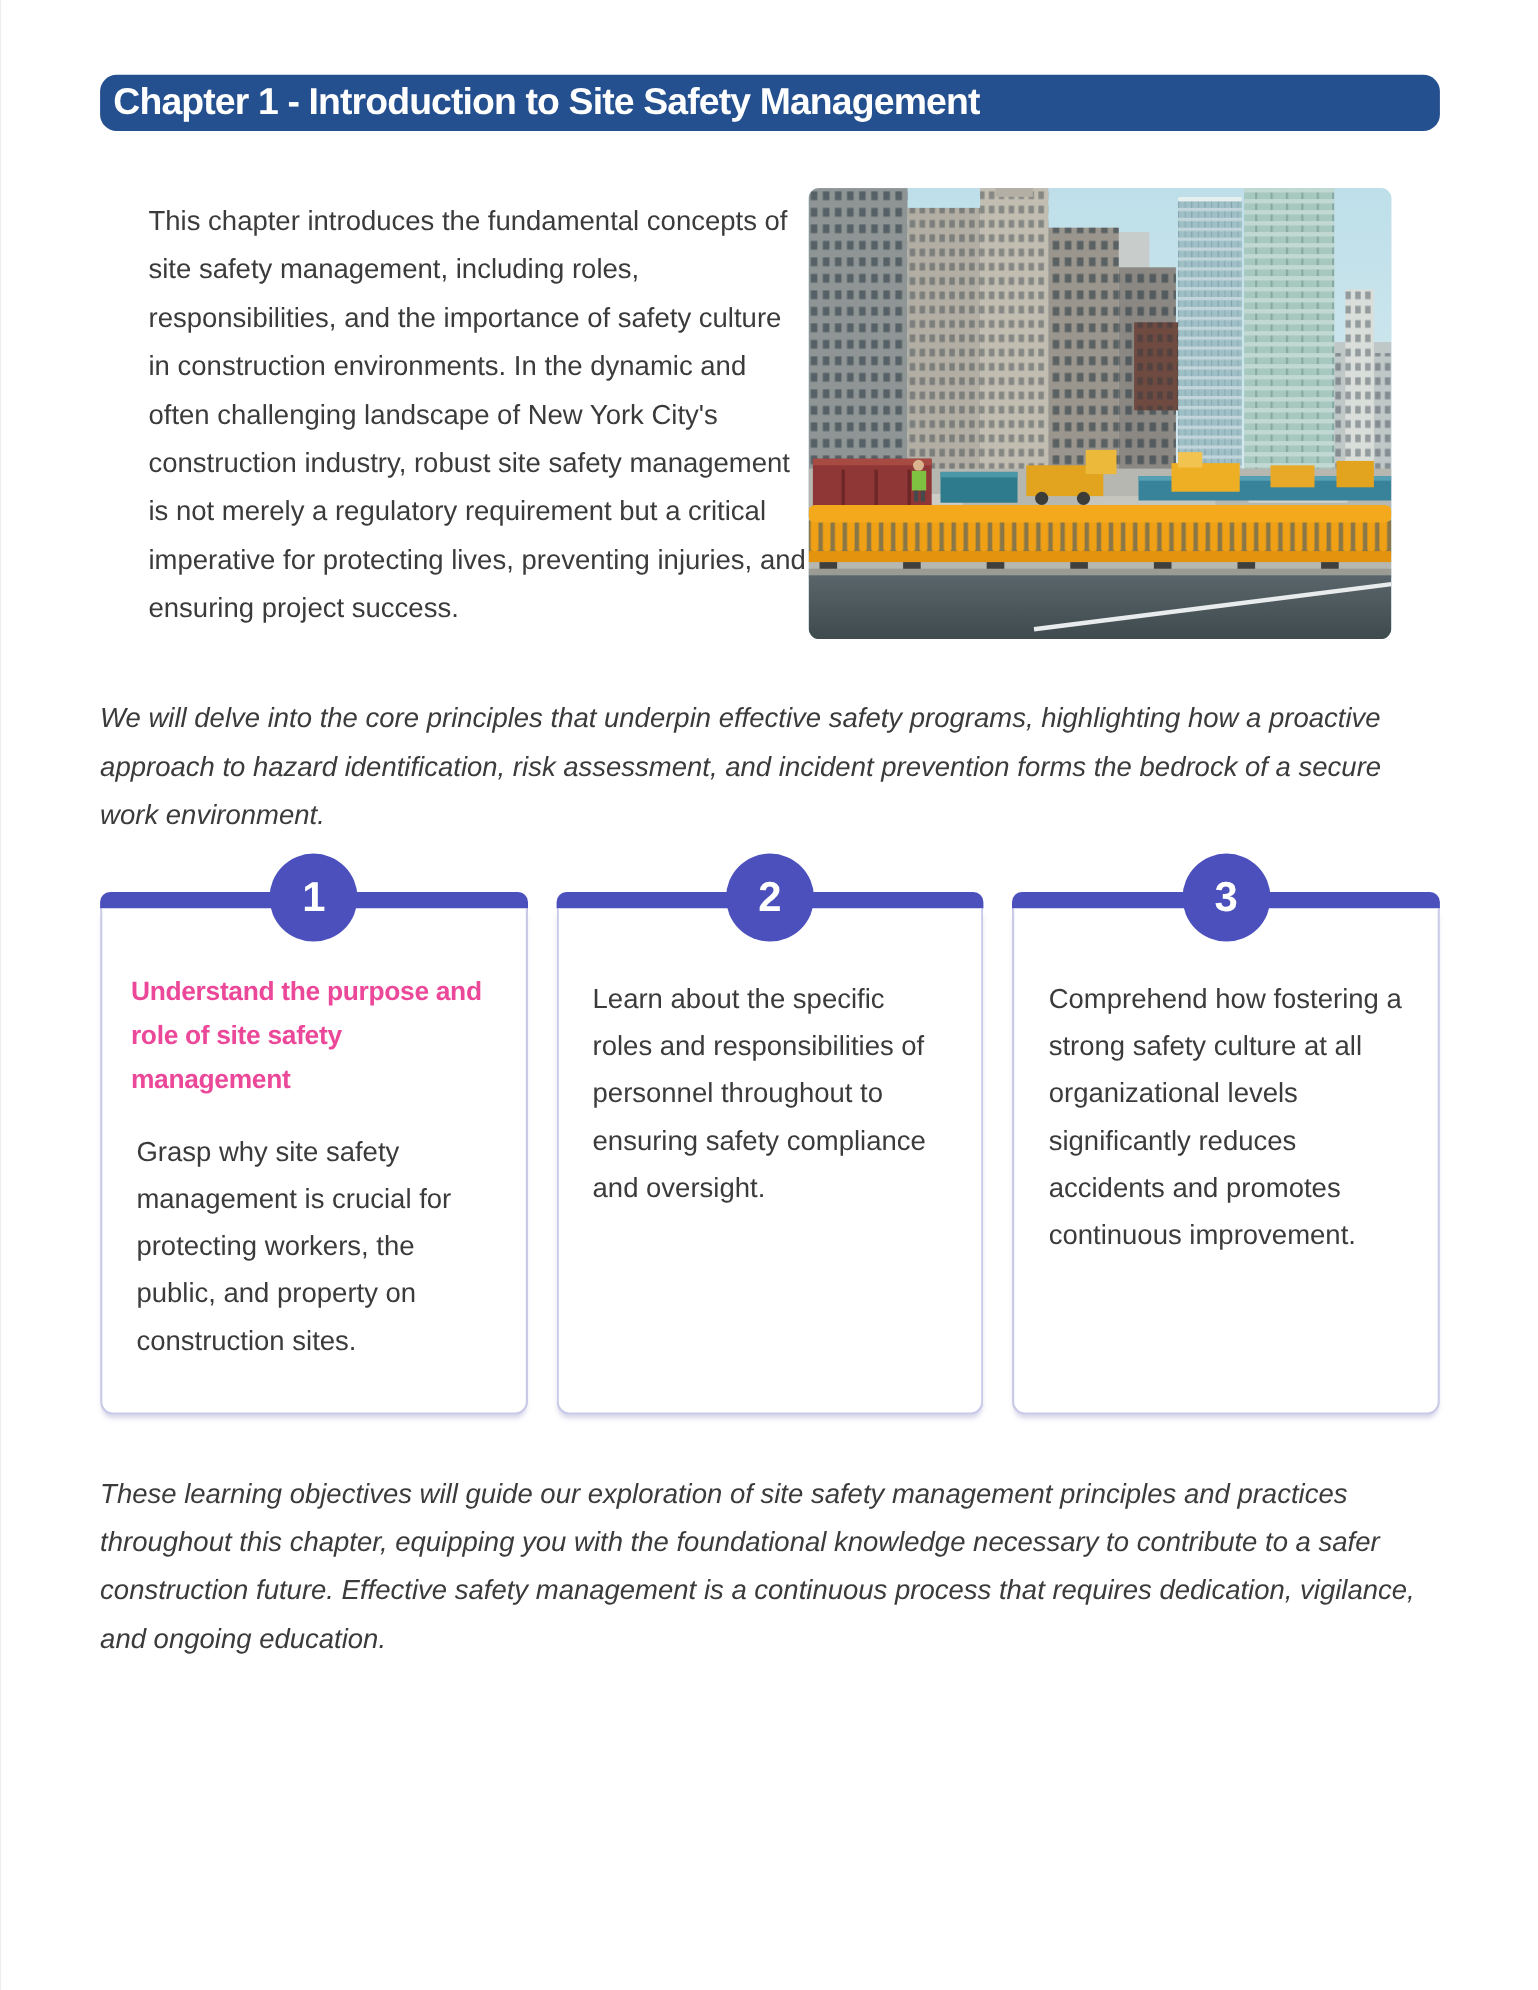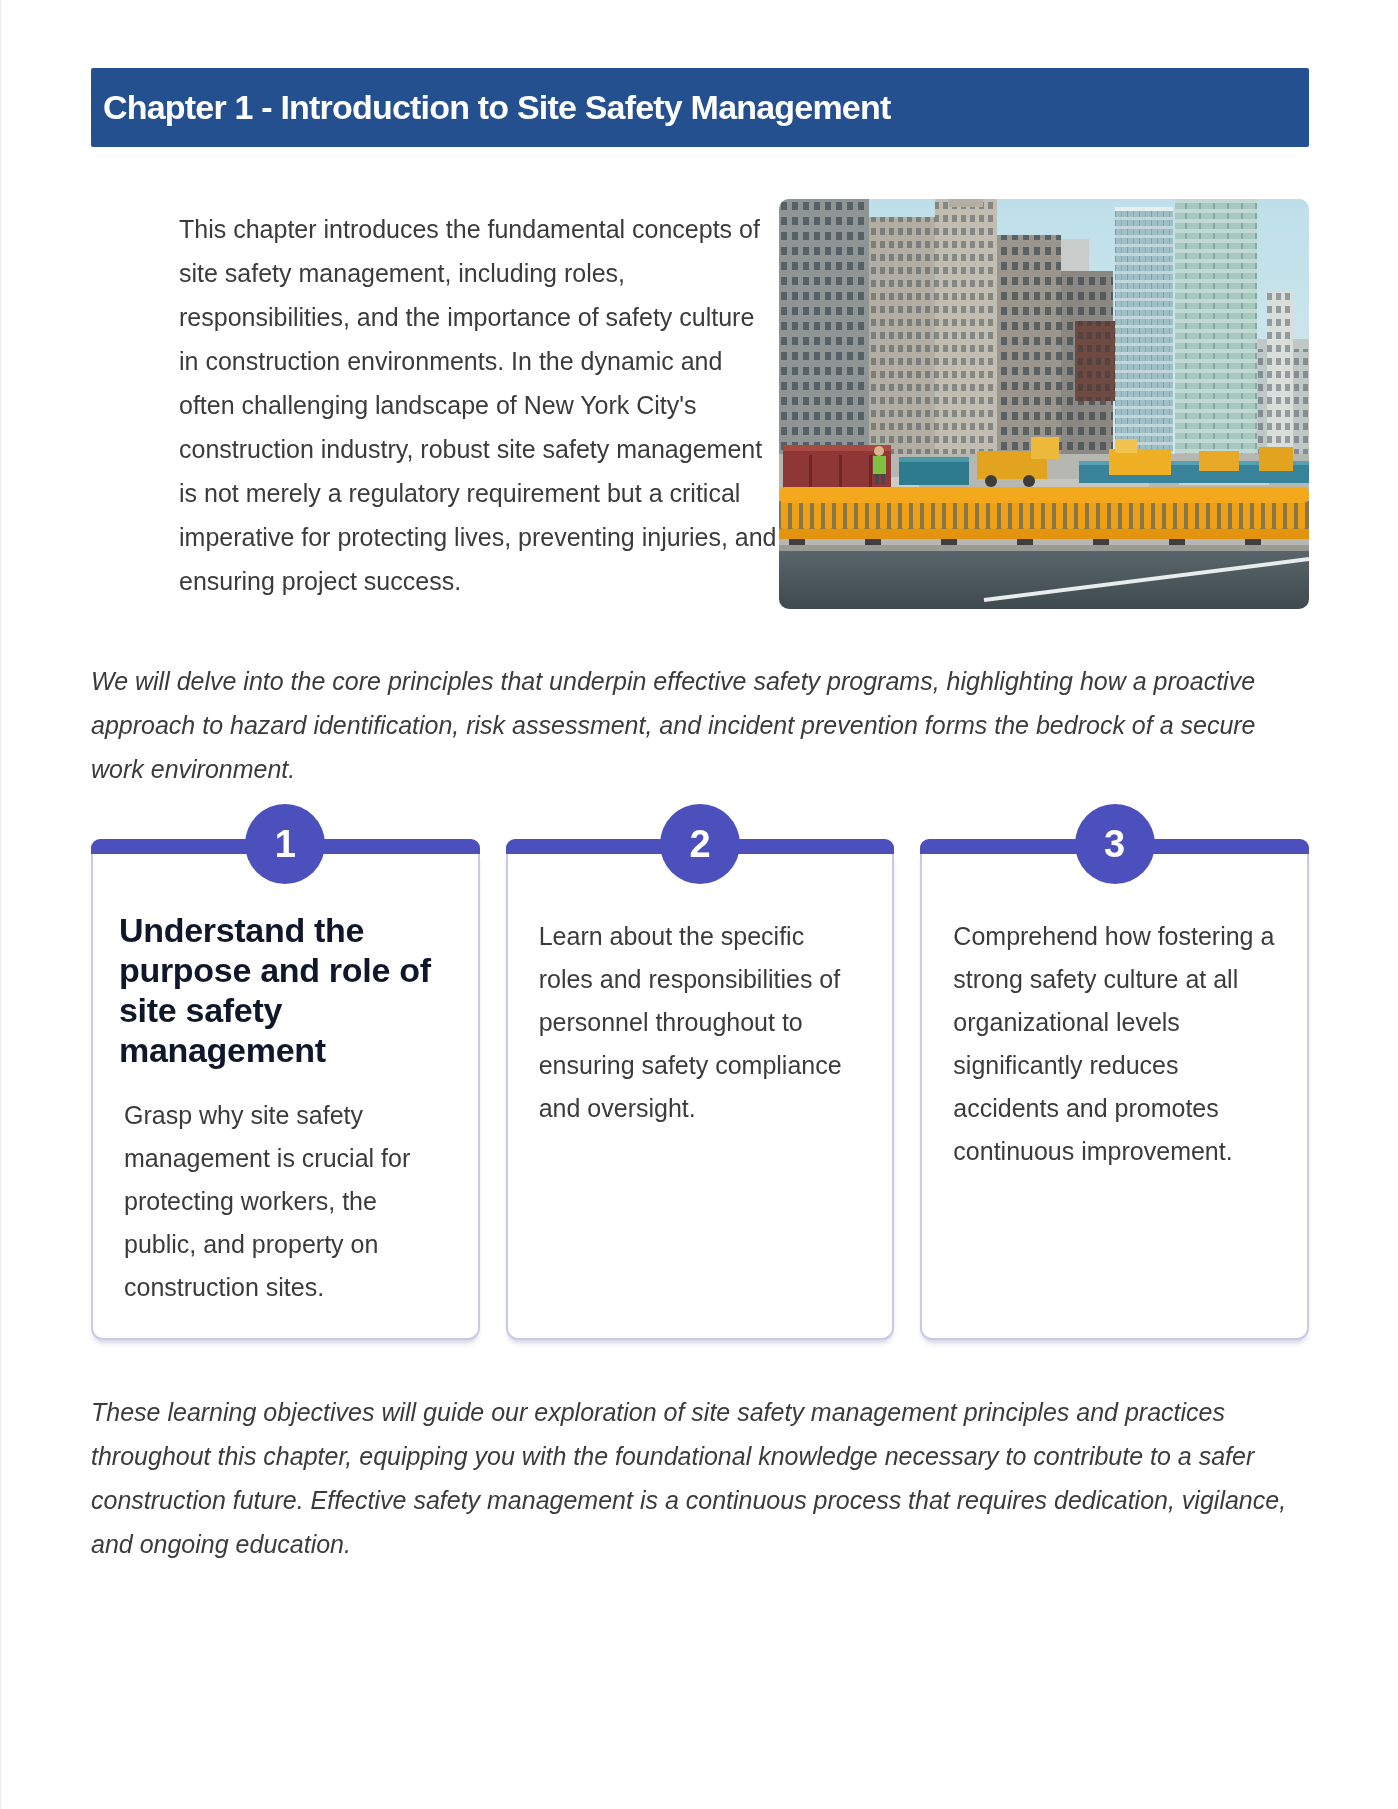--- a/index.html
+++ b/index.html
@@ -11,36 +11,36 @@
     overflow: hidden;
     border-left: 1px solid #ededed;
     box-sizing: border-box;
   }
   .page { padding: 68px 89px 0 90px; box-sizing: border-box; }
 
   
   .chapter-header {
     background: #25508f;
     height: 47px;
-    border-radius: 2px;
+    border-radius: 15px;
     display: flex; align-items: center;
-    padding: 16px 12px;
+    padding: 2px 12px;
   }
   .chapter-header h1 {
     margin: 0;
     font-size: 34px;
     font-weight: 700;
     color: #ffffff;
     letter-spacing: -0.8px;
     white-space: nowrap;
   }
 
   
   .intro-row {
-    display: flex; justify-content: flex-end; align-items: flex-start;
+    display: flex; justify-content: center; align-items: flex-start;
     margin-top: 52px;
   }
   .intro-text {
     width: 600px;
     margin: 8px 0 0 0;
     font-size: 25px; line-height: 44px;
   }
   .hero {
     width: 530px; height: 410px;
     margin: 0; flex: none;
@@ -92,23 +92,23 @@
     border-top: none;
     border-radius: 0 0 12px 12px;
     padding: 56px 26px 24px 26px;
     background: #ffffff;
     box-shadow: 0 5px 5px -2px rgba(160,160,205,0.45);
     min-height: 460px;
     box-sizing: border-box;
   }
   .card-title {
     margin: 0 0 24px 0;
-    font-size: 34px; line-height: 40px;
+    font-size: 24px; line-height: 40px;
     font-weight: 700;
-    color: #0f172a;
+    color: #ec4899;
     letter-spacing: -0.3px;
   }
   .card-text {
     margin: 5px;
     font-size: 25px; line-height: 43px;
   }
 </style>
 </head>
 <body>
 

